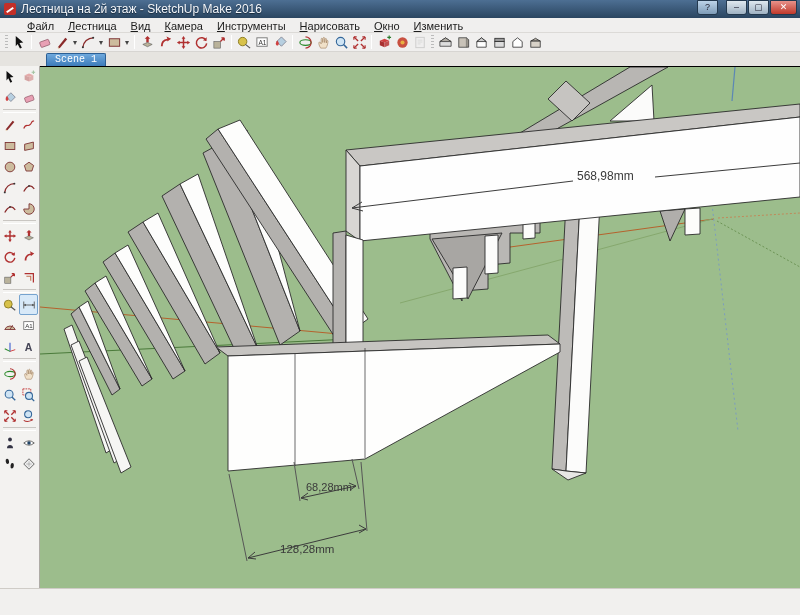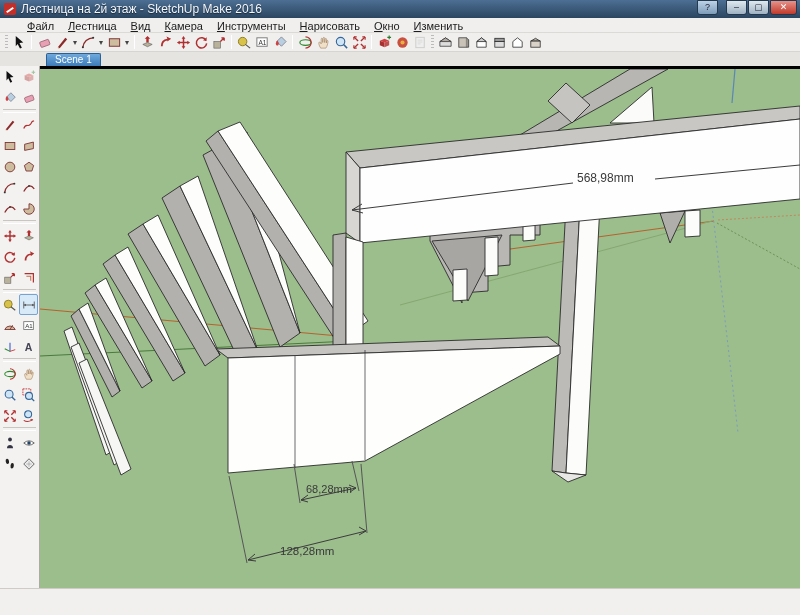--- a/index.html
+++ b/index.html
@@ -36,34 +36,34 @@
     background:repeating-linear-gradient(#bbb 0 1px, transparent 1px 3px); flex:none; }
   .tbtn { width:18px; height:17px; display:flex; align-items:center; justify-content:center; flex:none; }
   .tbtn svg { width:15px; height:15px; }
   .dd { font-size:8px; color:#444; width:8px; text-align:center; flex:none; }
   .disabled { opacity:.4; }
 
   
   .scenerow { position:absolute; left:0; top:52px; width:800px; height:14px; background:#e6e4e0; }
   .scenetab { position:absolute; left:46px; top:1px; height:13px; padding:0 8px;
     background:linear-gradient(#6fa9dd,#3d7cba); border:1px solid #2c5f94; border-bottom:none;
-    color:#fff; font-size:10px; line-height:12px; border-radius:2px 2px 0 0; }
+    color:#fff; font-size:10px; line-height:12px; border-radius:2px 2px 0 0;font-family:Liberation Mono, monospace; }
 
   
   .palette { position:absolute; left:0; top:66px; width:40px; height:522px;
     background:#f3f2f0; border-right:1px solid #aeaba6; }
   .prow { display:flex; }
   .pcell { width:19px; height:21px; display:flex; align-items:center; justify-content:center; }
   .pcell svg { width:14px; height:14px; }
   .pcell.sel { background:#d8e9f8; border:1px solid #76a3cf; border-radius:2px; }
   .pdiv { height:4px; margin:1px 3px; border-top:1px solid #c9c6c2; border-bottom:1px solid #fff; }
 
   
   .viewport { position:absolute; left:40px; top:66px; width:760px; height:522px;
-    background:#9cbd8c; border-top:3px solid #000000; }
+    background:#9cbd8c; border-top:1px solid #000000; }
   .viewport svg { display:block; }
 
   
   .statusbar { position:absolute; left:0; top:588px; width:800px; height:27px;
     background:#f1f0ee; border-top:1px solid #cfccc7; font-size:11px; color:#2f2f2f; }
 </style>
 </head>
 <body>
 
 <svg width="0" height="0" style="position:absolute">

